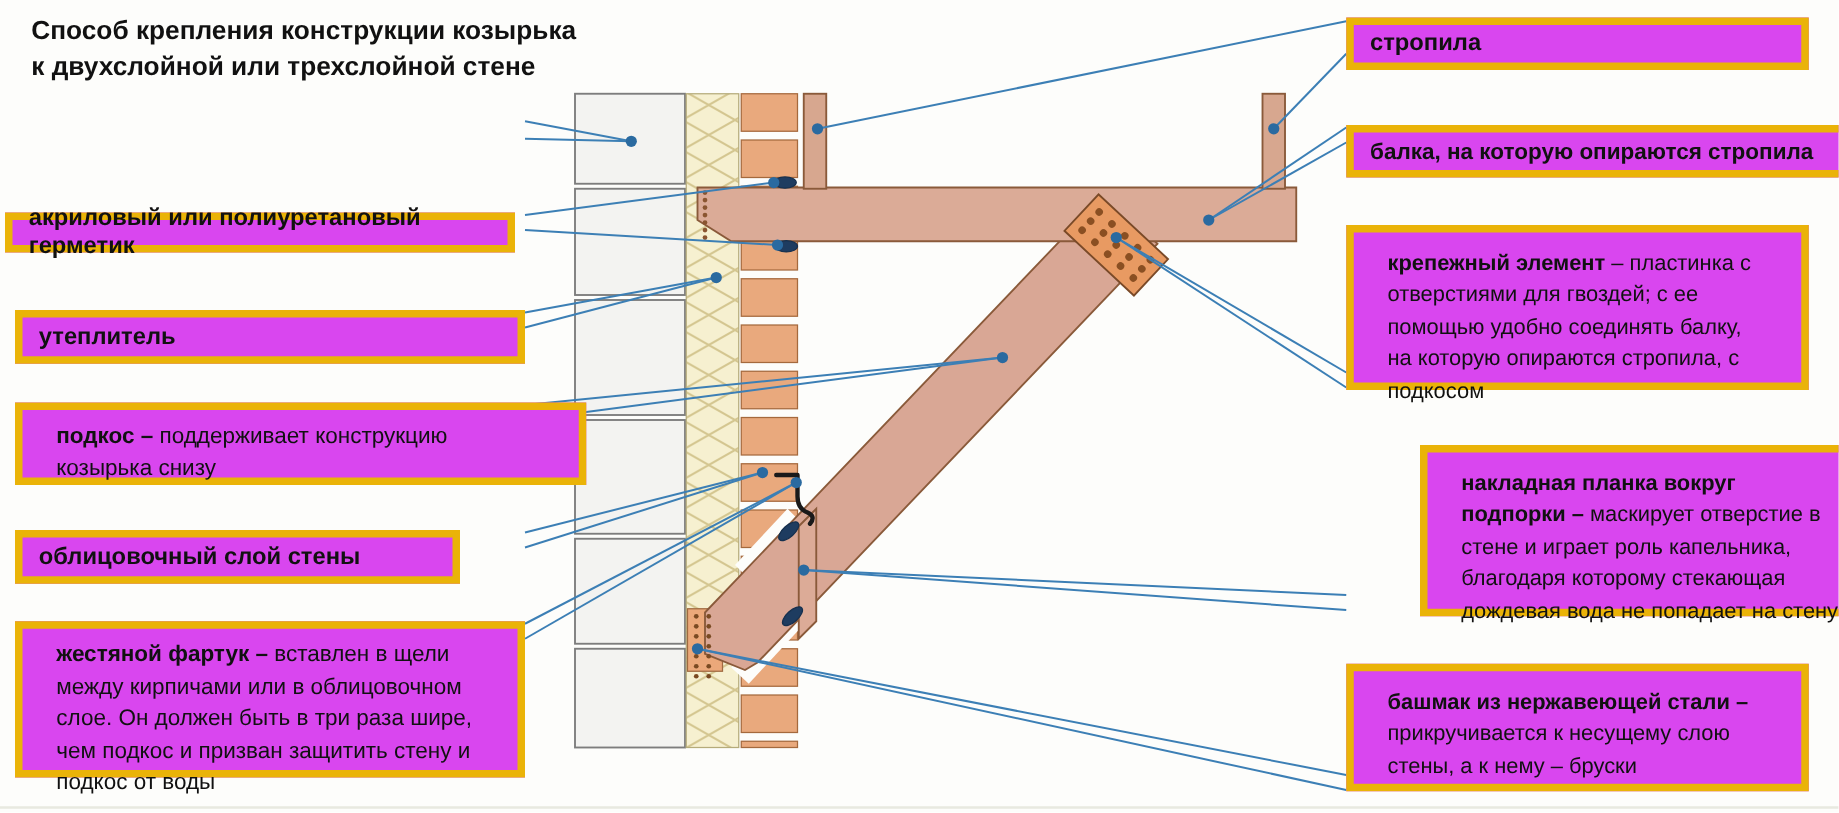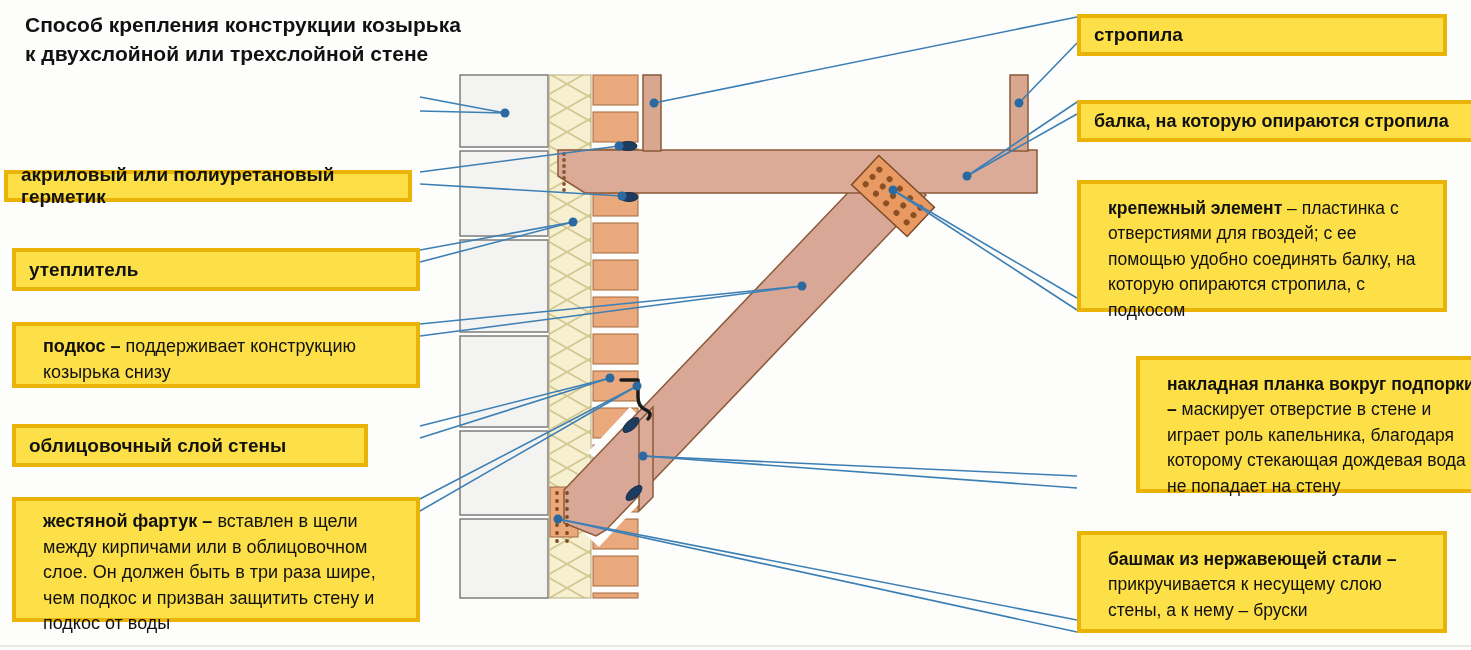--- a/index.html
+++ b/index.html
@@ -1,19 +1,19 @@
 <!DOCTYPE html>
 <html><head>
 <meta charset="utf-8">
 <style>
   html,body{margin:0;padding:0;background:#fff;}
   .stage{position:relative;width:1471px;height:650px;background:#fdfdfb;overflow:hidden;
          font-family:"Liberation Sans",sans-serif;color:#111;}
   .title{position:absolute;left:25px;top:10px;font-size:21px;font-weight:bold;line-height:1.4;}
-  .callout{position:absolute;background:#fde047;border:4px solid #eab308;box-sizing:border-box;}
+  .callout{position:absolute;background:#d946ef;border:6px solid #eab308;box-sizing:border-box;}
   .callout.single{display:flex;align-items:center;padding:0 13px;font-size:19px;font-weight:bold;}
   .callout.multi{padding:8px 27px 9px;font-size:18px;line-height:1.42;}
   .callout.multi.rt{font-size:17.5px;line-height:1.45;padding-top:12px;}
   .callout b{font-weight:bold;}
   svg{position:absolute;left:0;top:0;}
 </style>
 </head>
 <body>
 
 <div class="stage">
@@ -175,21 +175,21 @@
     <span>Способ крепления конструкции козырька</span><br>
     <span>к двухслойной или трехслойной стене</span>
   </div>
 
   <div class="callout single" style="left:4px;top:170px;width:408px;height:32px;">
     <span><b>акриловый или полиуретановый герметик</b><span></span></span>
   </div>
   <div class="callout single" style="left:12px;top:248px;width:408px;height:43px;">
     <span><b>утеплитель</b><span></span></span>
   </div>
-  <div class="callout multi" style="left:12px;top:322px;width:408px;height:66px;">
+  <div class="callout multi" style="left:12px;top:322px;width:457px;height:66px;">
     <b>подкос –</b><span> поддерживает конструкцию козырька снизу</span>
   </div>
   <div class="callout single" style="left:12px;top:424px;width:356px;height:43px;">
     <span><b>облицовочный слой стены</b><span></span></span>
   </div>
   <div class="callout multi" style="left:12px;top:497px;width:408px;height:125px;">
     <b>жестяной фартук –</b><span> вставлен в щели между кирпичами или в облицовочном слое. Он должен быть в три раза шире, чем подкос и призван защитить стену и подкос от воды</span>
   </div>
 
   <div class="callout single" style="left:1077px;top:14px;width:370px;height:42px;">

